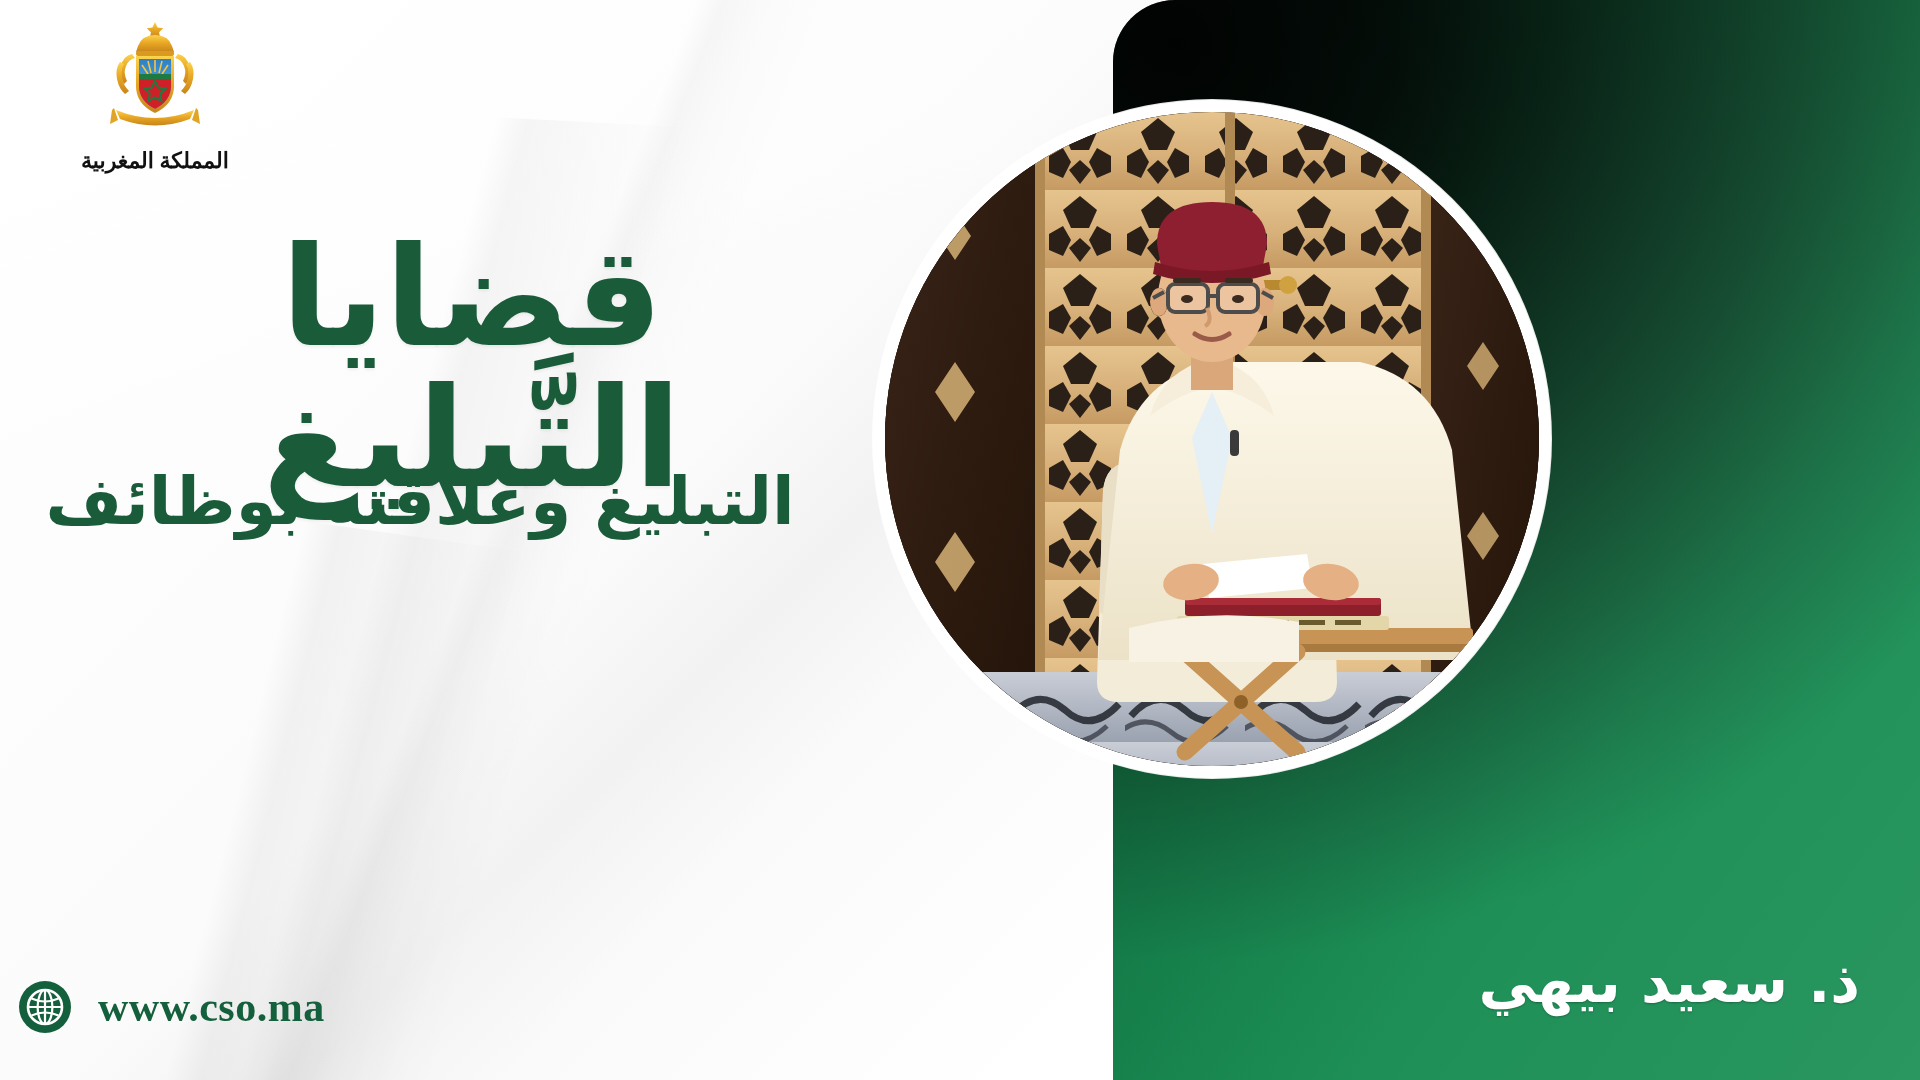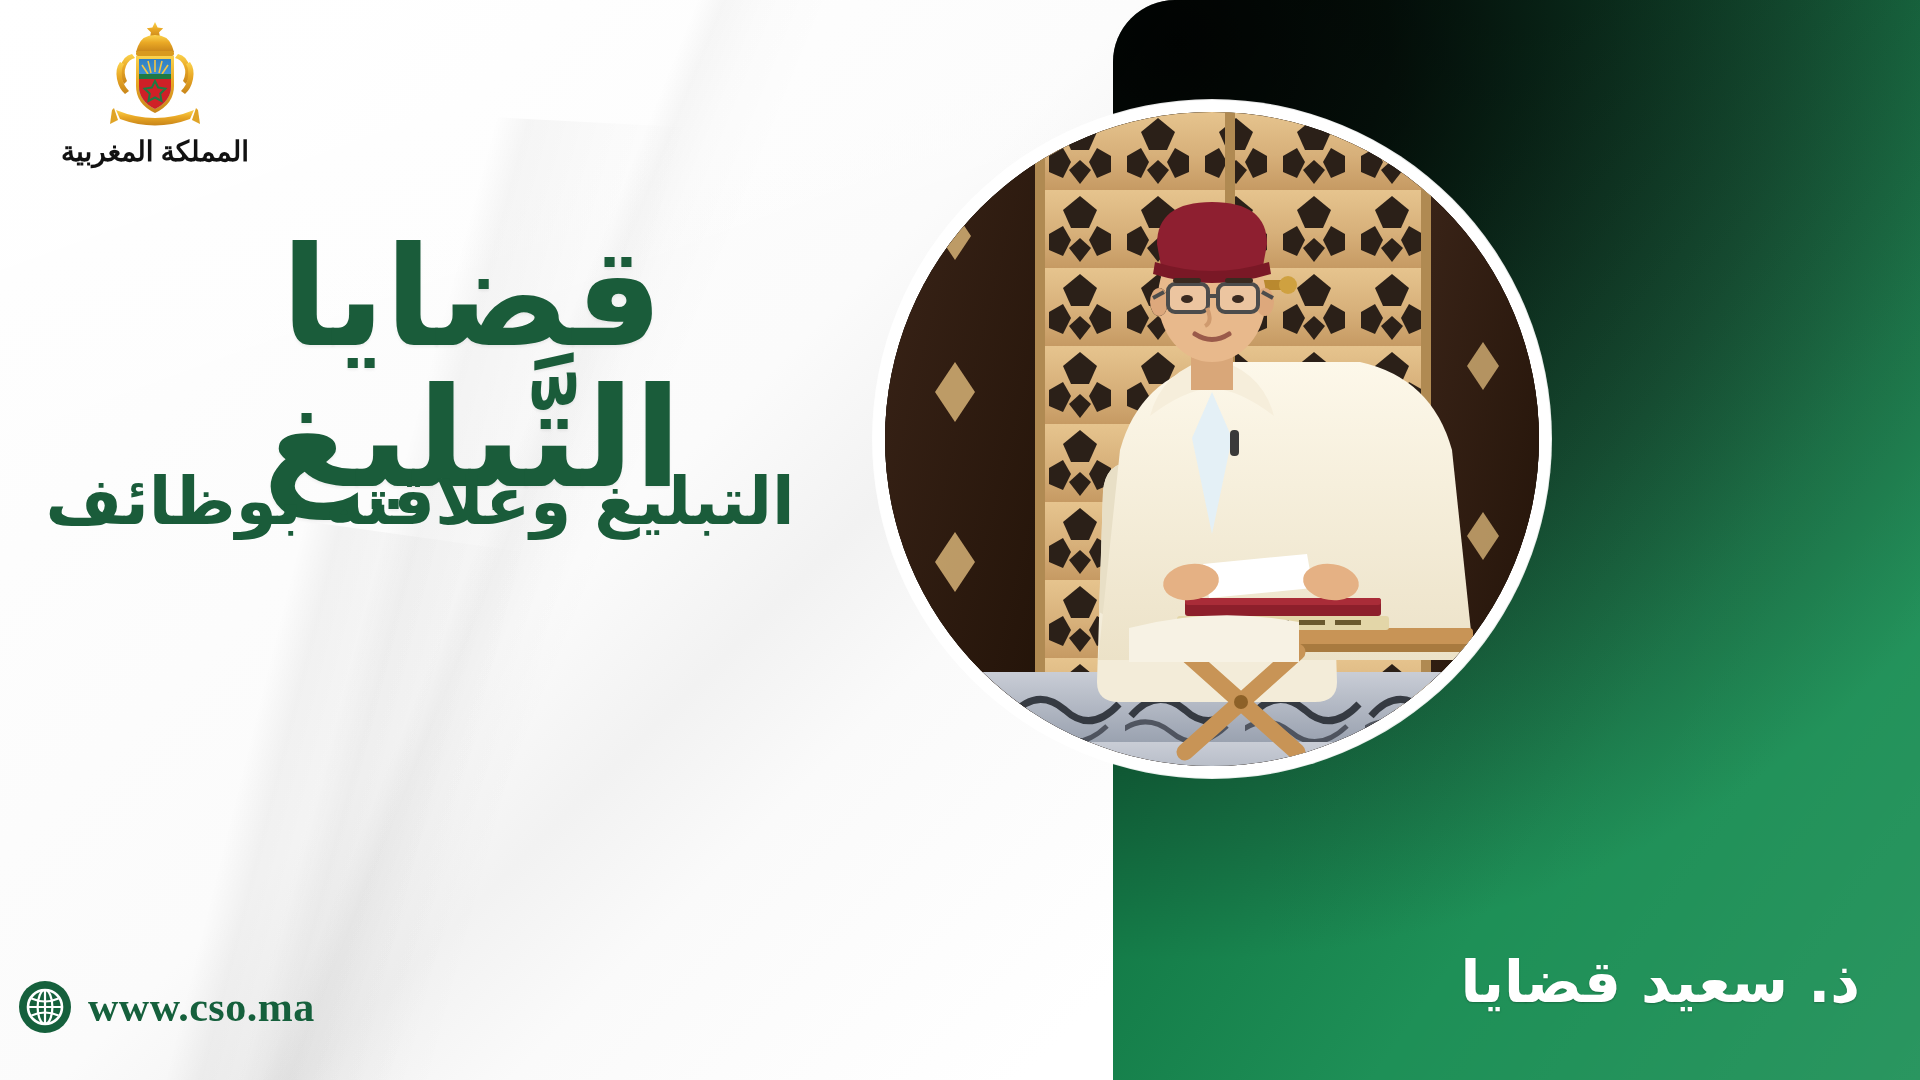--- a/index.html
+++ b/index.html
@@ -36,42 +36,42 @@
     background:linear-gradient(160deg,rgba(255,255,255,0.9) 0%,rgba(255,255,255,0) 40%);
   }
 
   
   #logo-block{position:absolute;left:55px;top:18px;width:200px;text-align:center;}
   #crest{width:130px;height:120px;margin:0 auto;display:block;}
   .logo-line{
     color:#111;font-family:"Liberation Serif", serif;font-weight:bold;
     direction:rtl;letter-spacing:0px;line-height:1;
   }
-  #logo-kingdom{font-size:28px;margin-top:0;}
+  #logo-kingdom{font-size:22px;margin-top:12px;}
   #logo-council{font-size:25px;margin-top:7px;}
 
   
   #main-title{
     position:absolute;right:1068px;top:228px;width:760px;
     text-align:center;direction:rtl;
     color:#1a5c3a;font-family:"DejaVu Sans", sans-serif;
     font-weight:bold;font-size:138px;line-height:1.02;
     letter-spacing:-2px;
     text-shadow:0 2px 3px rgba(0,0,0,0.06);
   }
   #subtitle{
     position:absolute;right:1105px;top:455px;width:790px;
     text-align:center;direction:rtl;
     color:#1a5c3a;font-family:"DejaVu Sans", sans-serif;
     font-weight:600;font-size:66px;line-height:1.42;
   }
   #subtitle .ln{display:block;}
 
   
-  #site-block{position:absolute;left:18px;bottom:46px;display:flex;align-items:center;gap:16px;}
+  #site-block{position:absolute;left:18px;bottom:46px;display:flex;align-items:center;gap:26px;}
   #globe-icon{width:54px;height:54px;display:block;}
   #site-url{
     color:#15603c;font-family:"Liberation Serif", serif;font-weight:bold;
     font-size:42px;letter-spacing:0.5px;
   }
 
   
   #green-panel{
     position:absolute;left:1113px;top:0;width:807px;height:1080px;
     border-top-left-radius:62px;
@@ -175,21 +175,21 @@
       <line x1="27" y1="10" x2="27" y2="44" stroke="#ffffff" stroke-width="2.2"></line>
       <line x1="10" y1="27" x2="44" y2="27" stroke="#ffffff" stroke-width="2.2"></line>
       <path d="M13.5 18.5 q13.5 6 27 0" fill="none" stroke="#ffffff" stroke-width="2"></path>
       <path d="M13.5 35.5 q13.5 -6 27 0" fill="none" stroke="#ffffff" stroke-width="2"></path>
     </svg>
     <div id="site-url">www.cso.ma</div>
   </div>
 
   <div id="green-panel">
     <div class="gloss"></div>
-    <div id="speaker-name">ذ. سعيد قضايا</div>
+    <div id="speaker-name">ذ. سعيد بيهي</div>
   </div>
 
   <div id="portrait-ring">
     <div id="portrait">
       <svg viewBox="0 0 654 654">
         <defs>
           <linearGradient id="wood" x1="0" y1="0" x2="0" y2="1">
             <stop offset="0%" stop-color="#e6c48e"></stop>
             <stop offset="55%" stop-color="#d7b07a"></stop>
             <stop offset="100%" stop-color="#c69a63"></stop>

